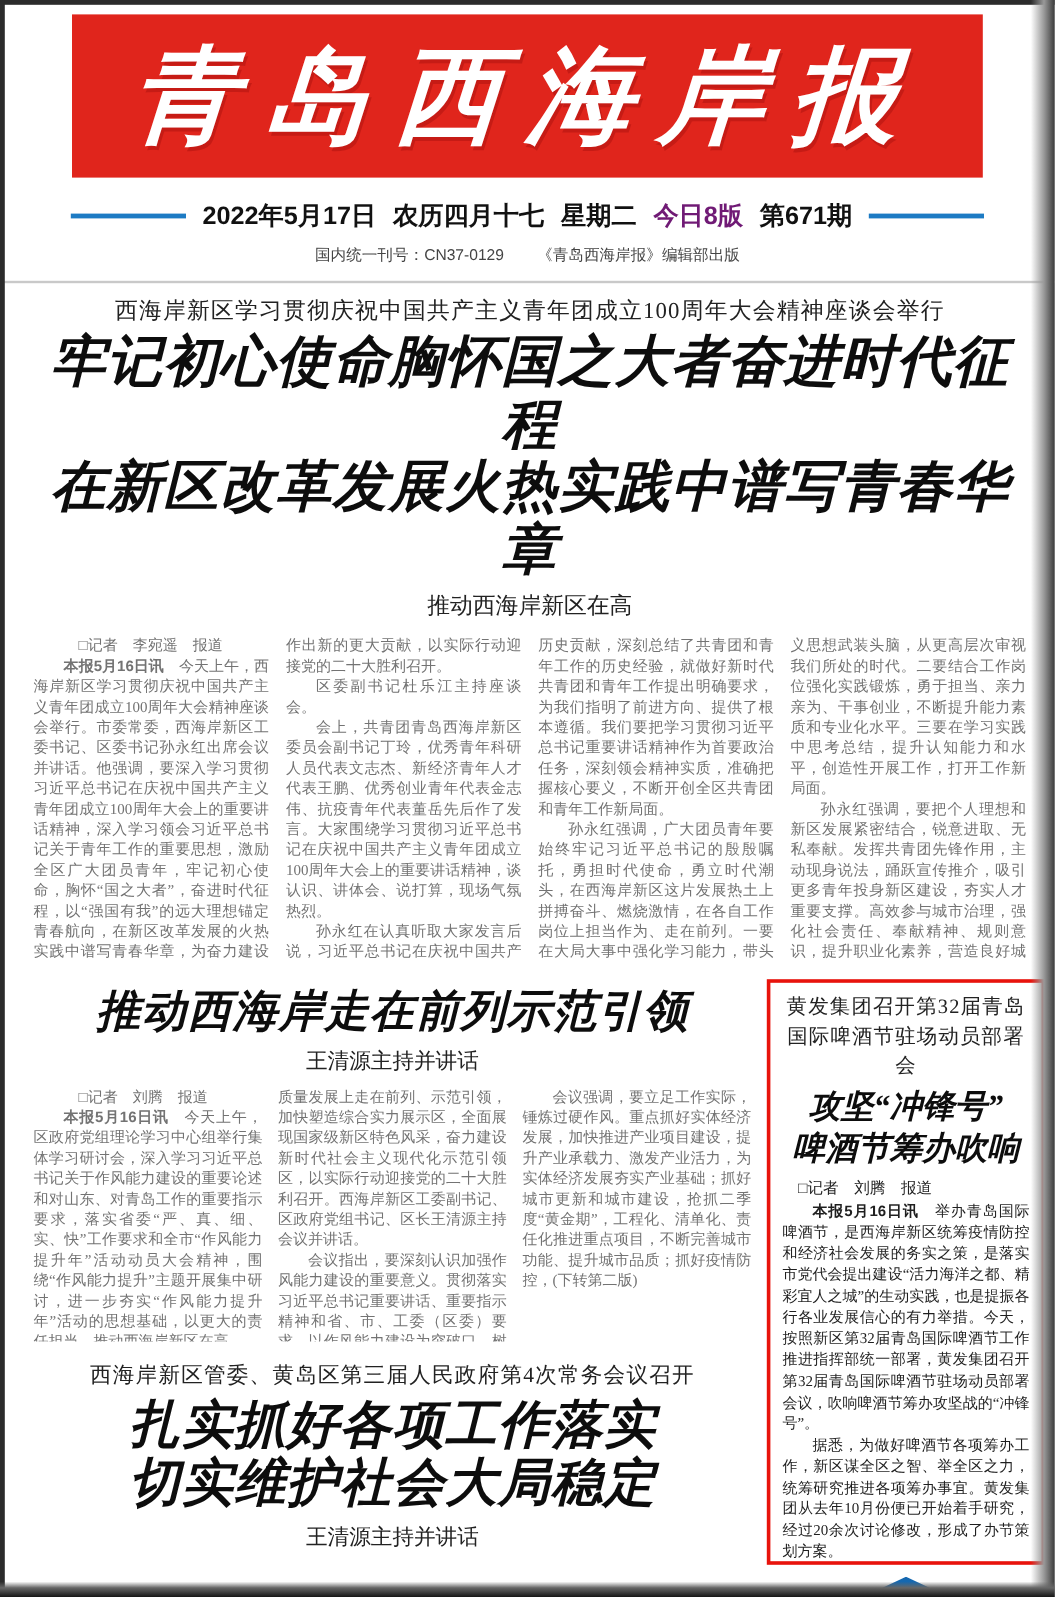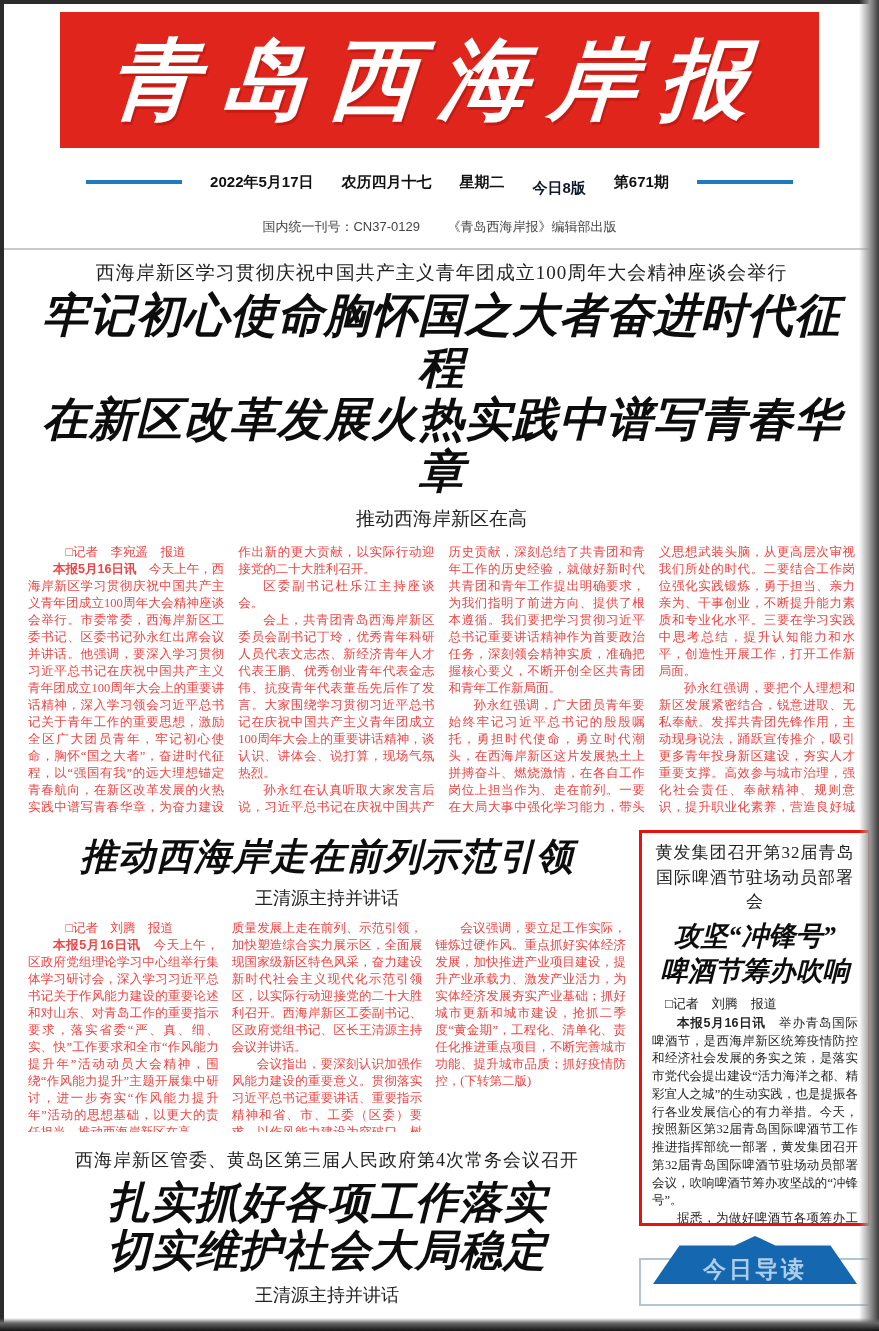--- a/index.html
+++ b/index.html
@@ -11,38 +11,38 @@
   .edge-right{position:absolute;top:0;right:0;bottom:0;width:20px;
               background:linear-gradient(to right,rgba(0,0,0,0),#999 55%,#3a3a3a);z-index:9;}
   .edge-bottom{position:absolute;left:0;right:0;bottom:0;height:13px;
                background:linear-gradient(to bottom,rgba(0,0,0,0),#666 40%,#141414);z-index:9;}
 
   
   .masthead{margin:12px 60px 0;height:136px;background:#e0251c;display:flex;align-items:center;justify-content:center;}
   .masthead .title{color:#fff;font-size:88px;font-weight:bold;font-style:italic;letter-spacing:22px;
                    font-family:"Liberation Serif","DejaVu Serif",serif;transform:skewX(-4deg);white-space:nowrap;
                    text-shadow:2px 3px 0 rgba(120,0,0,.25);}
-  .dateline{margin-top:18px;display:flex;align-items:center;justify-content:center;gap:28px;
-            font-family:"Liberation Sans","DejaVu Sans",sans-serif;font-size:15px;font-weight:bold;color:#111;}
+  .dateline{margin-top:18px;display:flex;align-items:center;justify-content:center;gap:14px;
+            font-family:"Liberation Sans","DejaVu Sans",sans-serif;font-size:21px;font-weight:bold;color:#111;}
   .dateline .rule{width:96px;height:4px;background:#1d7bc4;}
-  .dateline .gray{color:#0f172a;margin-top:13px;}
-  .publine{margin-top:20px;text-align:center;font-size:13px;color:#444;
+  .dateline .gray{color:#701a75;}
+  .publine{margin-top:10px;text-align:center;font-size:13px;color:#444;
            font-family:"Liberation Sans","DejaVu Sans",sans-serif;}
   .publine span{margin:0 12px;}
   .toprule{margin-top:12px;border-top:2px solid #c9c9c9;}
 
   
   .kicker{text-align:center;font-size:19px;color:#222;letter-spacing:1px;}
   .headline{font-family:"Liberation Sans","DejaVu Sans",sans-serif;font-weight:900;text-align:center;
             color:#0d0d0d;line-height:1.13;letter-spacing:1px;font-style:italic;}
   .subhead{text-align:center;font-size:19px;color:#222;}
   .byline{font-size:13px;color:#222;padding-left:1em;margin:0 0 2px;}
   .colbody{display:flex;overflow:hidden;text-align:justify;}
   .colbody .col{flex:1;}
-  .colbody p{margin:0;text-indent:2em;font-size:12.5px;line-height:1.36;color:#ef4444;}
+  .colbody p{margin:0;text-indent:2em;font-size:12.5px;line-height:1.36;color:#737373;}
   .colbody p.cont{text-indent:0;}
   .colbody strong{font-family:"Liberation Sans","DejaVu Sans",sans-serif;}
 
   .lead-wrap{padding:0 24px 0 28px;}
   .lead-kicker{margin-top:10px;}
   .lead-headline{font-size:46px;margin-top:4px;}
   .lead-subhead{margin-top:8px;}
   .lead-body{margin-top:12px;height:272px;gap:14px;}
 
   
@@ -53,21 +53,21 @@
   .study-headline{font-size:37px;margin-top:6px;}
   .study-subhead{font-size:18px;margin-top:8px;}
   .study-body{margin-top:10px;height:212px;gap:13px;}
 
   .meeting-kicker{font-size:18px;margin-top:16px;}
   .meeting-headline{font-size:43px;margin-top:6px;}
   .meeting-subhead{font-size:18px;margin-top:8px;}
 
   
   .lower-right{flex:1;}
-  .redbox{border:3px solid #e8130c;padding:8px 10px 6px;height:396px;box-sizing:border-box;overflow:hidden;}
+  .redbox{border:3px solid #e8130c;padding:8px 10px 6px;height:488px;box-sizing:border-box;overflow:hidden;}
   .redbox .kicker{font-size:17px;line-height:1.45;}
   .redbox .headline{font-family:"Liberation Serif","DejaVu Serif",serif;font-weight:bold;font-size:27px;
                     line-height:1.3;margin-top:4px;letter-spacing:0;}
   .redbox .byline{margin-top:6px;}
   .redbox .paras p{margin:0;text-indent:2em;font-size:12.5px;line-height:1.42;text-align:justify;color:#1f1f1f;}
   .redbox .paras strong{font-family:"Liberation Sans","DejaVu Sans",sans-serif;}
 
   .guide{position:relative;margin-top:32px;border:2px solid #b3c4d6;padding:34px 12px 10px;text-align:center;}
   .guide-ribbon{position:absolute;top:-24px;left:50%;transform:translateX(-50%);width:204px;height:48px;
                 background:#1568b0;clip-path:polygon(0 100%,13% 20%,40% 20%,50% 0,60% 20%,87% 20%,100% 100%);

